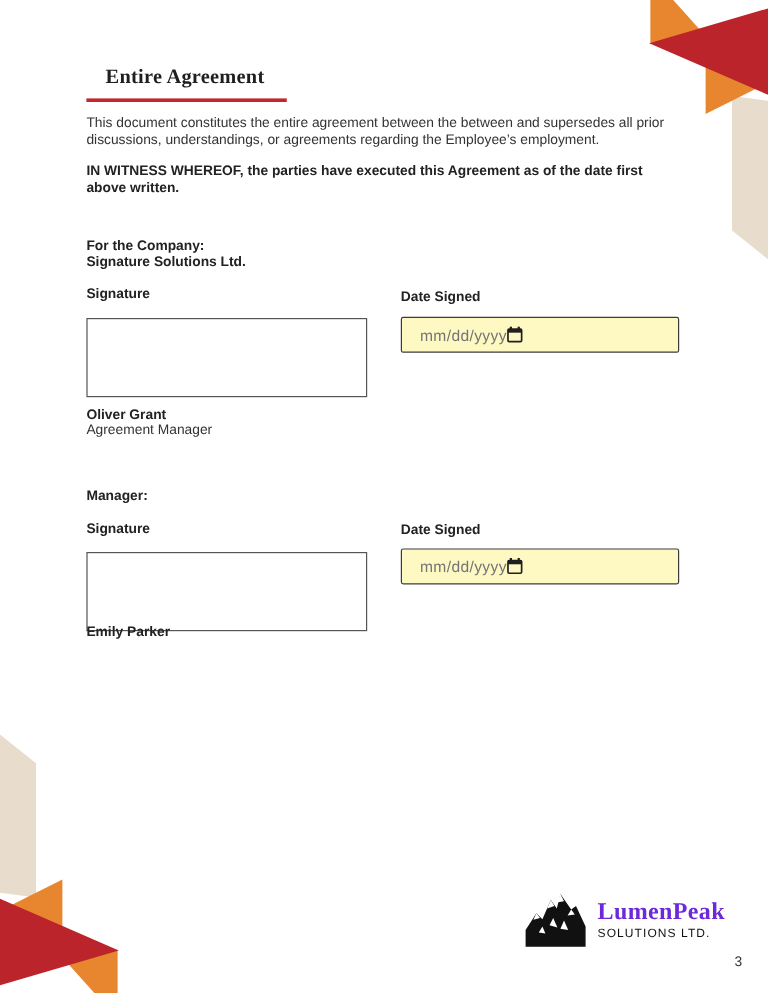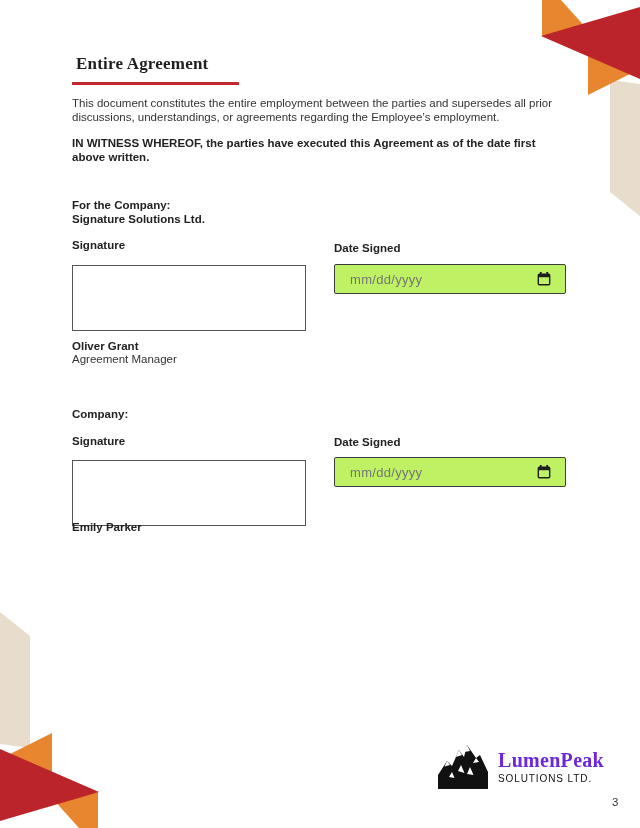--- a/index.html
+++ b/index.html
@@ -10,21 +10,21 @@
     background:#ffffff;
     font-family:"Liberation Sans", sans-serif;
     color:#222222;
     overflow:hidden;
   }
   .deco { position:absolute; pointer-events:none; }
   .deco-tr { top:0; right:0; }
   .deco-bl { bottom:0; left:0; transform:rotate(180deg); }
 
   .doc-title {
-    position:absolute; left:76px; top:54px;
+    position:absolute; left:88px; top:54px;
     font-family:"Liberation Serif", serif;
     font-size:17px; font-weight:700; color:#1f1f1f;
     letter-spacing:0.2px;
   }
   .title-rule {
     position:absolute; left:72px; top:82px;
     width:167px; height:3px; background:#c2272d;
   }
   .para {
     position:absolute; left:72px; width:494px;
@@ -52,22 +52,22 @@
 
   .sig-box {
     position:absolute; left:72px; width:234px; height:66px;
     border:1px solid #555555; background:#ffffff;
   }
   .sig-box-1 { top:265px; }
   .sig-box-2 { top:460px; }
 
   .date-input {
     position:absolute; left:334px; width:232px; height:30px;
-    border:1.5px solid #3c3c3c; border-radius:2px; background:#bef264;
-    display:flex; align-items:center; justify-content:space-between;
+    border:1.5px solid #3c3c3c; border-radius:2px; background:#fef9c3;
+    display:flex; align-items:center; 
     padding:0 14px 0 15px; cursor:text;
   }
   .date-input-1 { top:264px; }
   .date-input-2 { top:457px; }
   .date-placeholder { font-size:13px; color:#757575; letter-spacing:0.3px; }
   .cal-icon { width:14px; height:14px; display:block; cursor:pointer; }
 
   .signer-name { position:absolute; left:72px; font-size:11.5px; font-weight:700; color:#222222; }
   .signer-role { position:absolute; left:72px; font-size:11.5px; color:#333333; }
   .name-1 { top:340px; }
@@ -106,21 +106,21 @@
   <svg class="deco deco-bl" width="100" height="216" viewBox="0 0 100 216">
     <polygon points="70,80 100,84 100,216 70,192" fill="#e8dccc"></polygon>
     <polygon points="2,0 21,0 47,29 2,36" fill="#e8862f"></polygon>
     <polygon points="48,50 48,95 90,74" fill="#e8862f"></polygon>
     <polygon points="1,36 100,7 100,79" fill="#bb242a"></polygon>
   </svg>
 
   <h1 class="doc-title">Entire Agreement</h1>
   <div class="title-rule"></div>
 
-  <p class="para p-intro">This document constitutes the entire employment between the parties and supersedes all prior discussions, understandings, or agreements regarding the Employee’s employment.</p>
+  <p class="para p-intro">This document constitutes the entire agreement between the between and supersedes all prior discussions, understandings, or agreements regarding the Employee’s employment.</p>
   <p class="para bold p-witness">IN WITNESS WHEREOF, the parties have executed this Agreement as of the date first above written.</p>
 
   <div class="block-heading h-company">
     <div>For the Company:</div>
     <div>Signature Solutions Ltd.</div>
   </div>
 
   <div class="field-label sig-label-1">Signature</div>
   <div class="sig-box sig-box-1"></div>
 
@@ -131,21 +131,21 @@
       <rect x="3" y="0" width="2" height="3.5" fill="#1f1f1f"></rect>
       <rect x="10" y="0" width="2" height="3.5" fill="#1f1f1f"></rect>
       <rect x="1.4" y="2.4" width="12.2" height="11.2" rx="1" fill="none" stroke="#1f1f1f" stroke-width="1.5"></rect>
       <rect x="1.4" y="2.4" width="12.2" height="3.2" fill="#1f1f1f"></rect>
     </svg>
   </div>
 
   <div class="signer-name name-1">Oliver Grant</div>
   <div class="signer-role role-1">Agreement Manager</div>
 
-  <div class="block-heading h-employee">Company:</div>
+  <div class="block-heading h-employee">Manager:</div>
 
   <div class="field-label sig-label-2">Signature</div>
   <div class="sig-box sig-box-2"></div>
 
   <div class="field-label date-label-2">Date Signed</div>
   <div class="date-input date-input-2">
     <span class="date-placeholder">mm/dd/yyyy</span>
     <svg class="cal-icon" viewBox="0 0 15 15">
       <rect x="3" y="0" width="2" height="3.5" fill="#1f1f1f"></rect>
       <rect x="10" y="0" width="2" height="3.5" fill="#1f1f1f"></rect>

